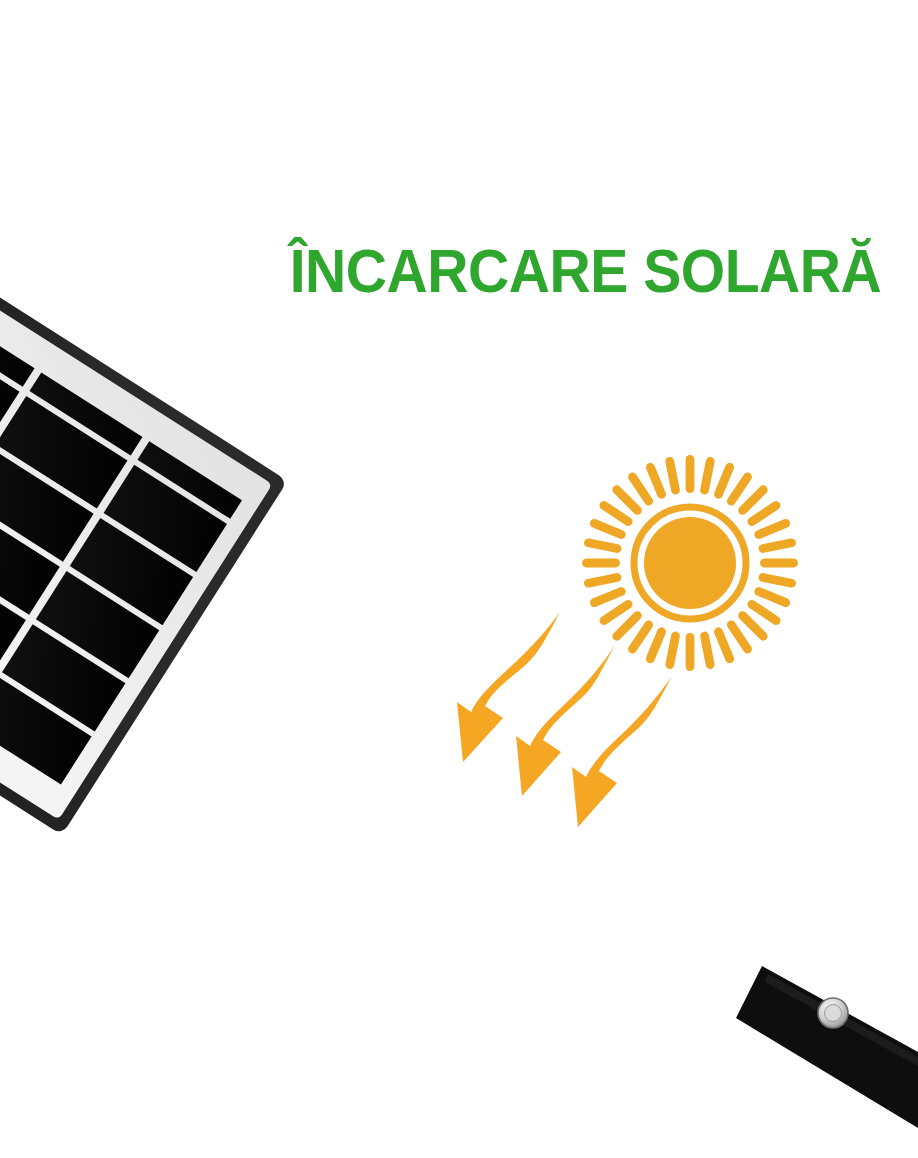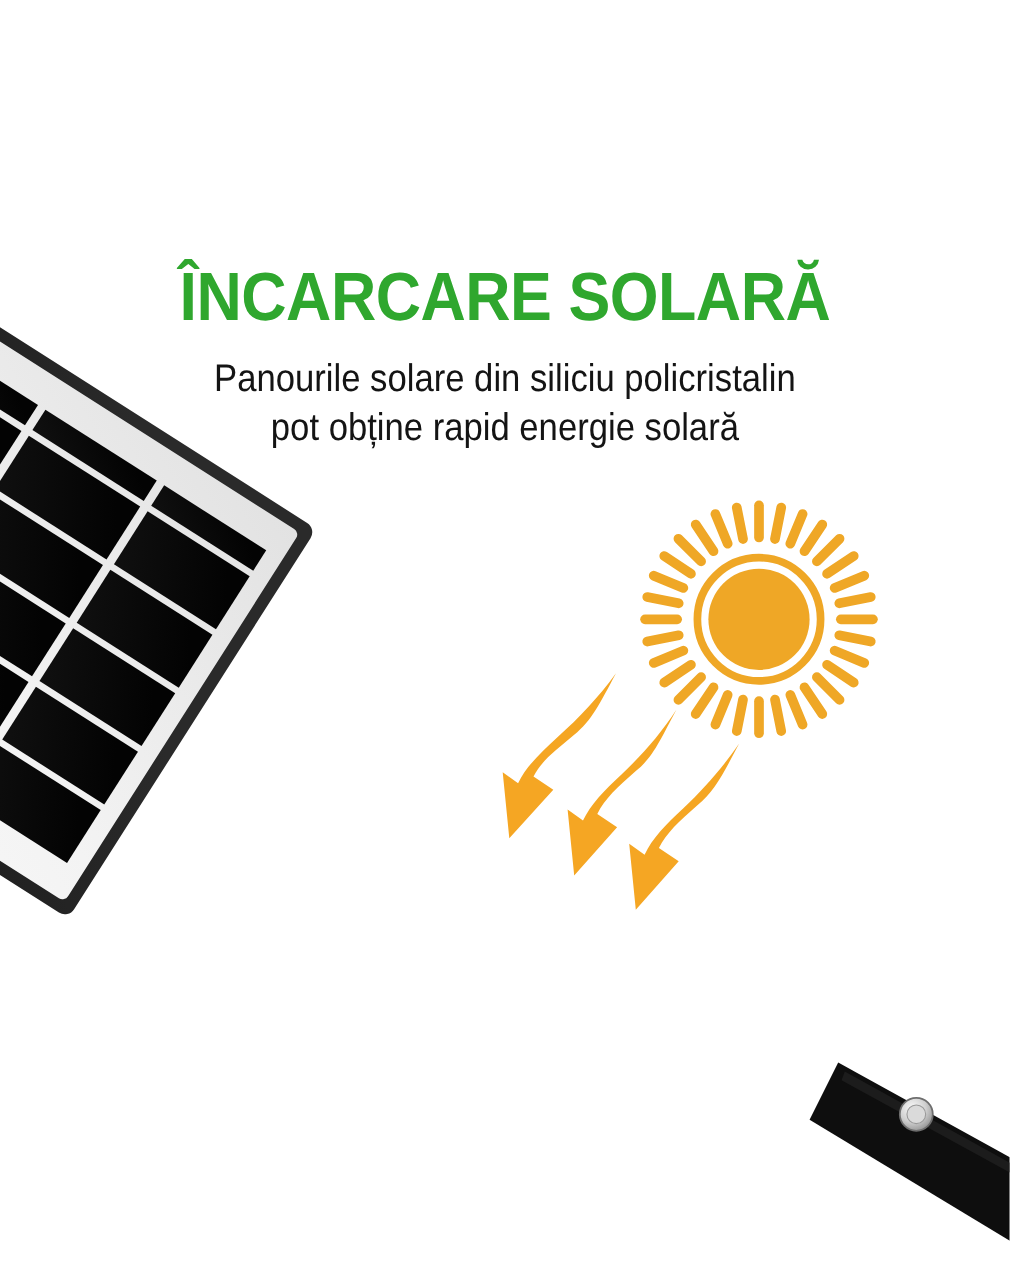--- a/index.html
+++ b/index.html
@@ -24,21 +24,21 @@
     background: #ffffff;
     overflow: hidden;
   }
 
   
   .text-block {
     position: absolute;
     left: 0;
     top: 240px;
     width: 918px;
-    text-align: center;
+    text-align: right;
     z-index: 40;
   }
 
   .headline {
     font-family: "Liberation Sans Narrow", "Liberation Sans", sans-serif;
     font-weight: 700;
     font-size: 62px;
     line-height: 1.0;
     letter-spacing: -0.5px;
     color: #2FA72E;
@@ -319,19 +319,15 @@
                  L 586 777
                  C 593 762, 605 750, 621 735
                  C 640 717, 656 699, 672 676 Z"></path>
       </g>
 
     </g>
   </svg>
 
   <div class="text-block">
     <h1 class="headline">ÎNCARCARE SOLARĂ</h1>
-    <div class="subline-wrap">
-      <p class="subline">Panourile solare din siliciu policristalin</p>
-      <p class="subline">pot obține rapid energie solară</p>
-    </div>
   </div>
 
 </div>
 
 </body></html>

